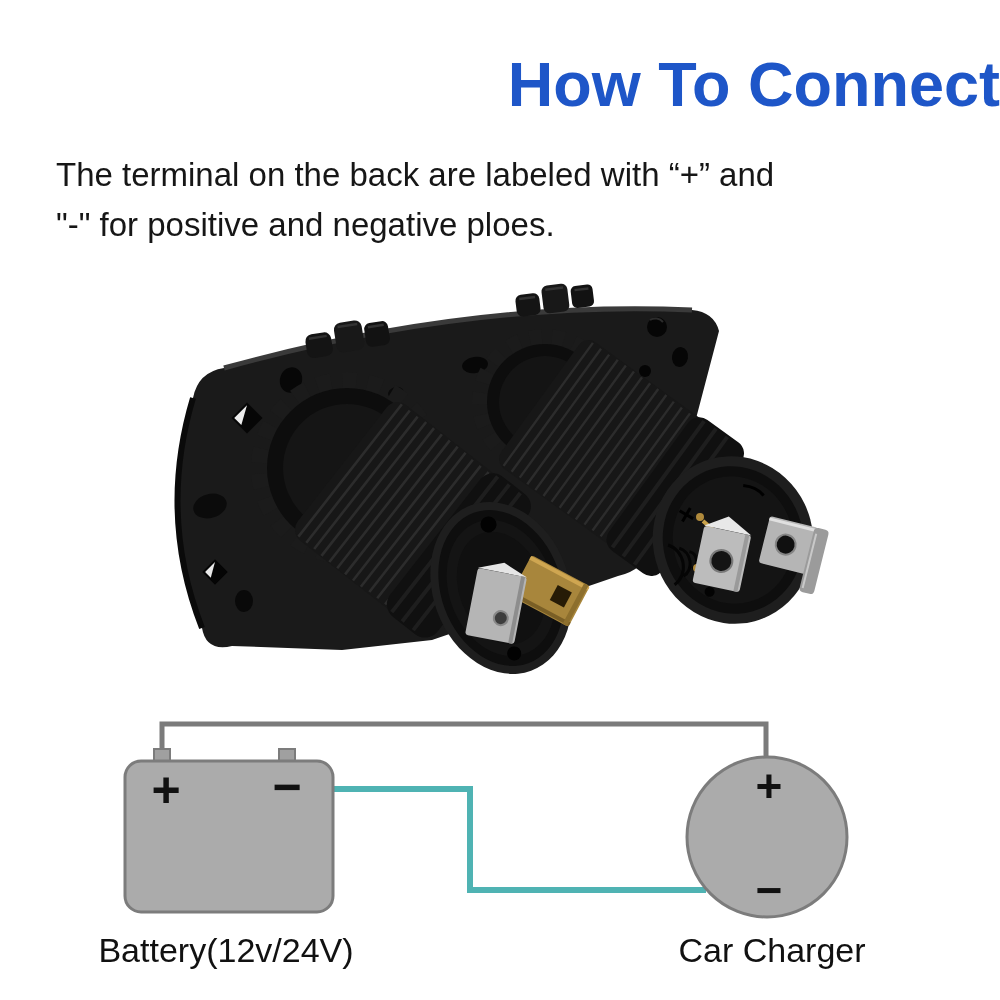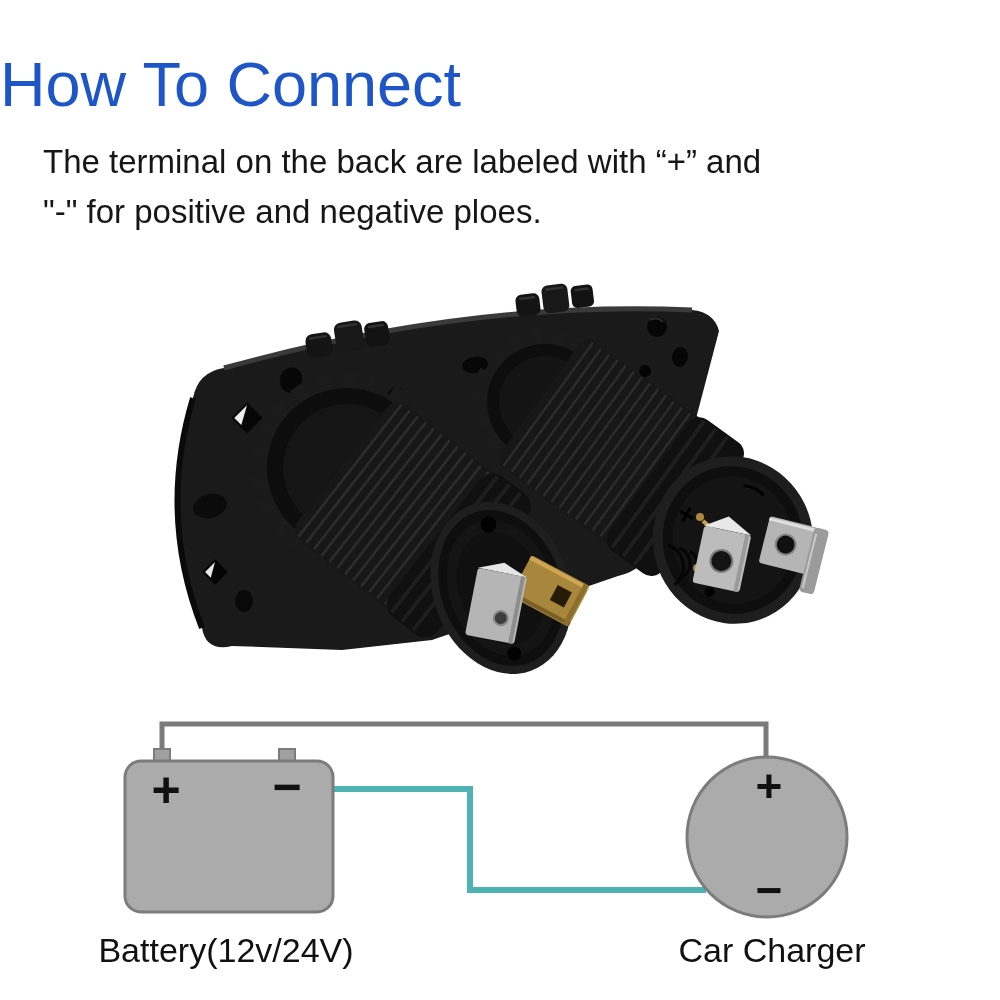--- a/index.html
+++ b/index.html
@@ -1,20 +1,20 @@
 <!DOCTYPE html>
 <html><head>
 <meta charset="utf-8">
 <style>
   html,body{margin:0;padding:0;background:#ffffff;}
   .page{position:relative;width:1000px;height:1000px;background:#ffffff;overflow:hidden;
         font-family:"Liberation Sans", sans-serif;}
-  .title{position:absolute;left:0;top:48px;width:1000px;margin:0;text-align:left;
-         font-size:63px;font-weight:normal;color:#1e56c8;letter-spacing:0px;}
-  .desc{position:absolute;left:42px;top:136px;width:920px;margin:1px;
+  .title{position:absolute;left:0;top:48px;width:1000px;margin:0;text-align:right;
+         font-size:63px;font-weight:bold;color:#1e56c8;letter-spacing:0px;}
+  .desc{position:absolute;left:42px;top:136px;width:920px;margin:14px;
         font-size:33px;line-height:50px;color:#161616;font-weight:400;}
   .photo-svg{position:absolute;left:130px;top:270px;}
   .diagram-svg{position:absolute;left:0;top:690px;}
   svg text{font-family:"Liberation Sans", sans-serif;}
   .pm{font-weight:bold;fill:#111111;}
   .lbl{font-size:34px;fill:#111111;}
 </style>
 </head>
 <body>
 

